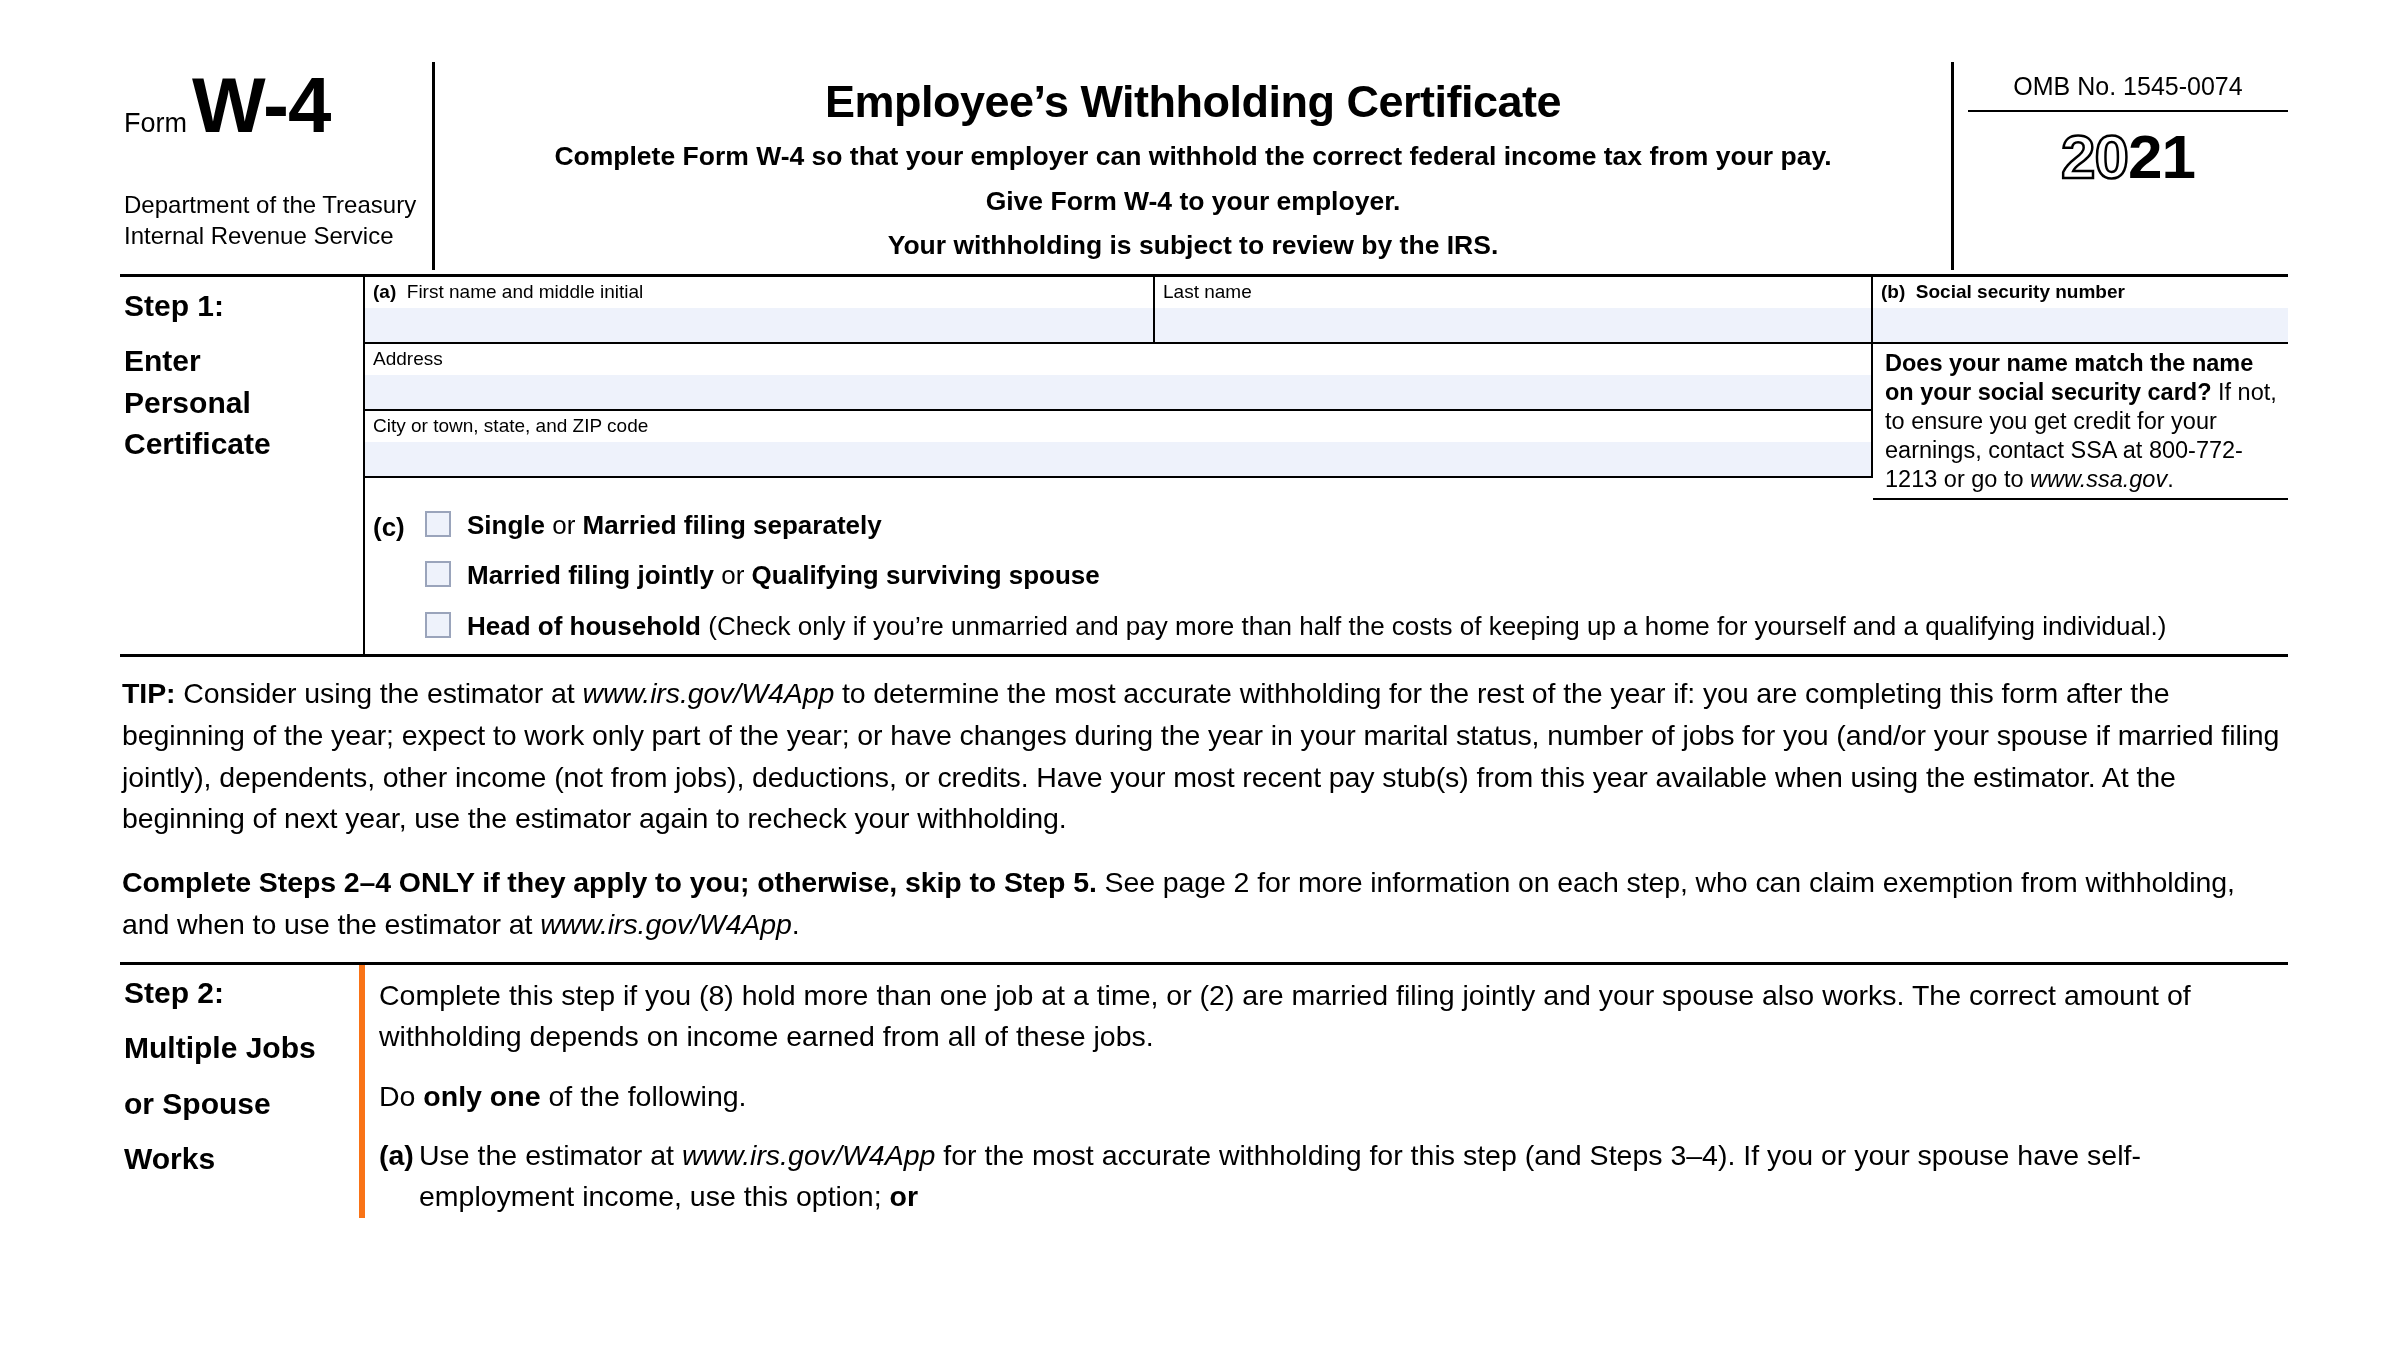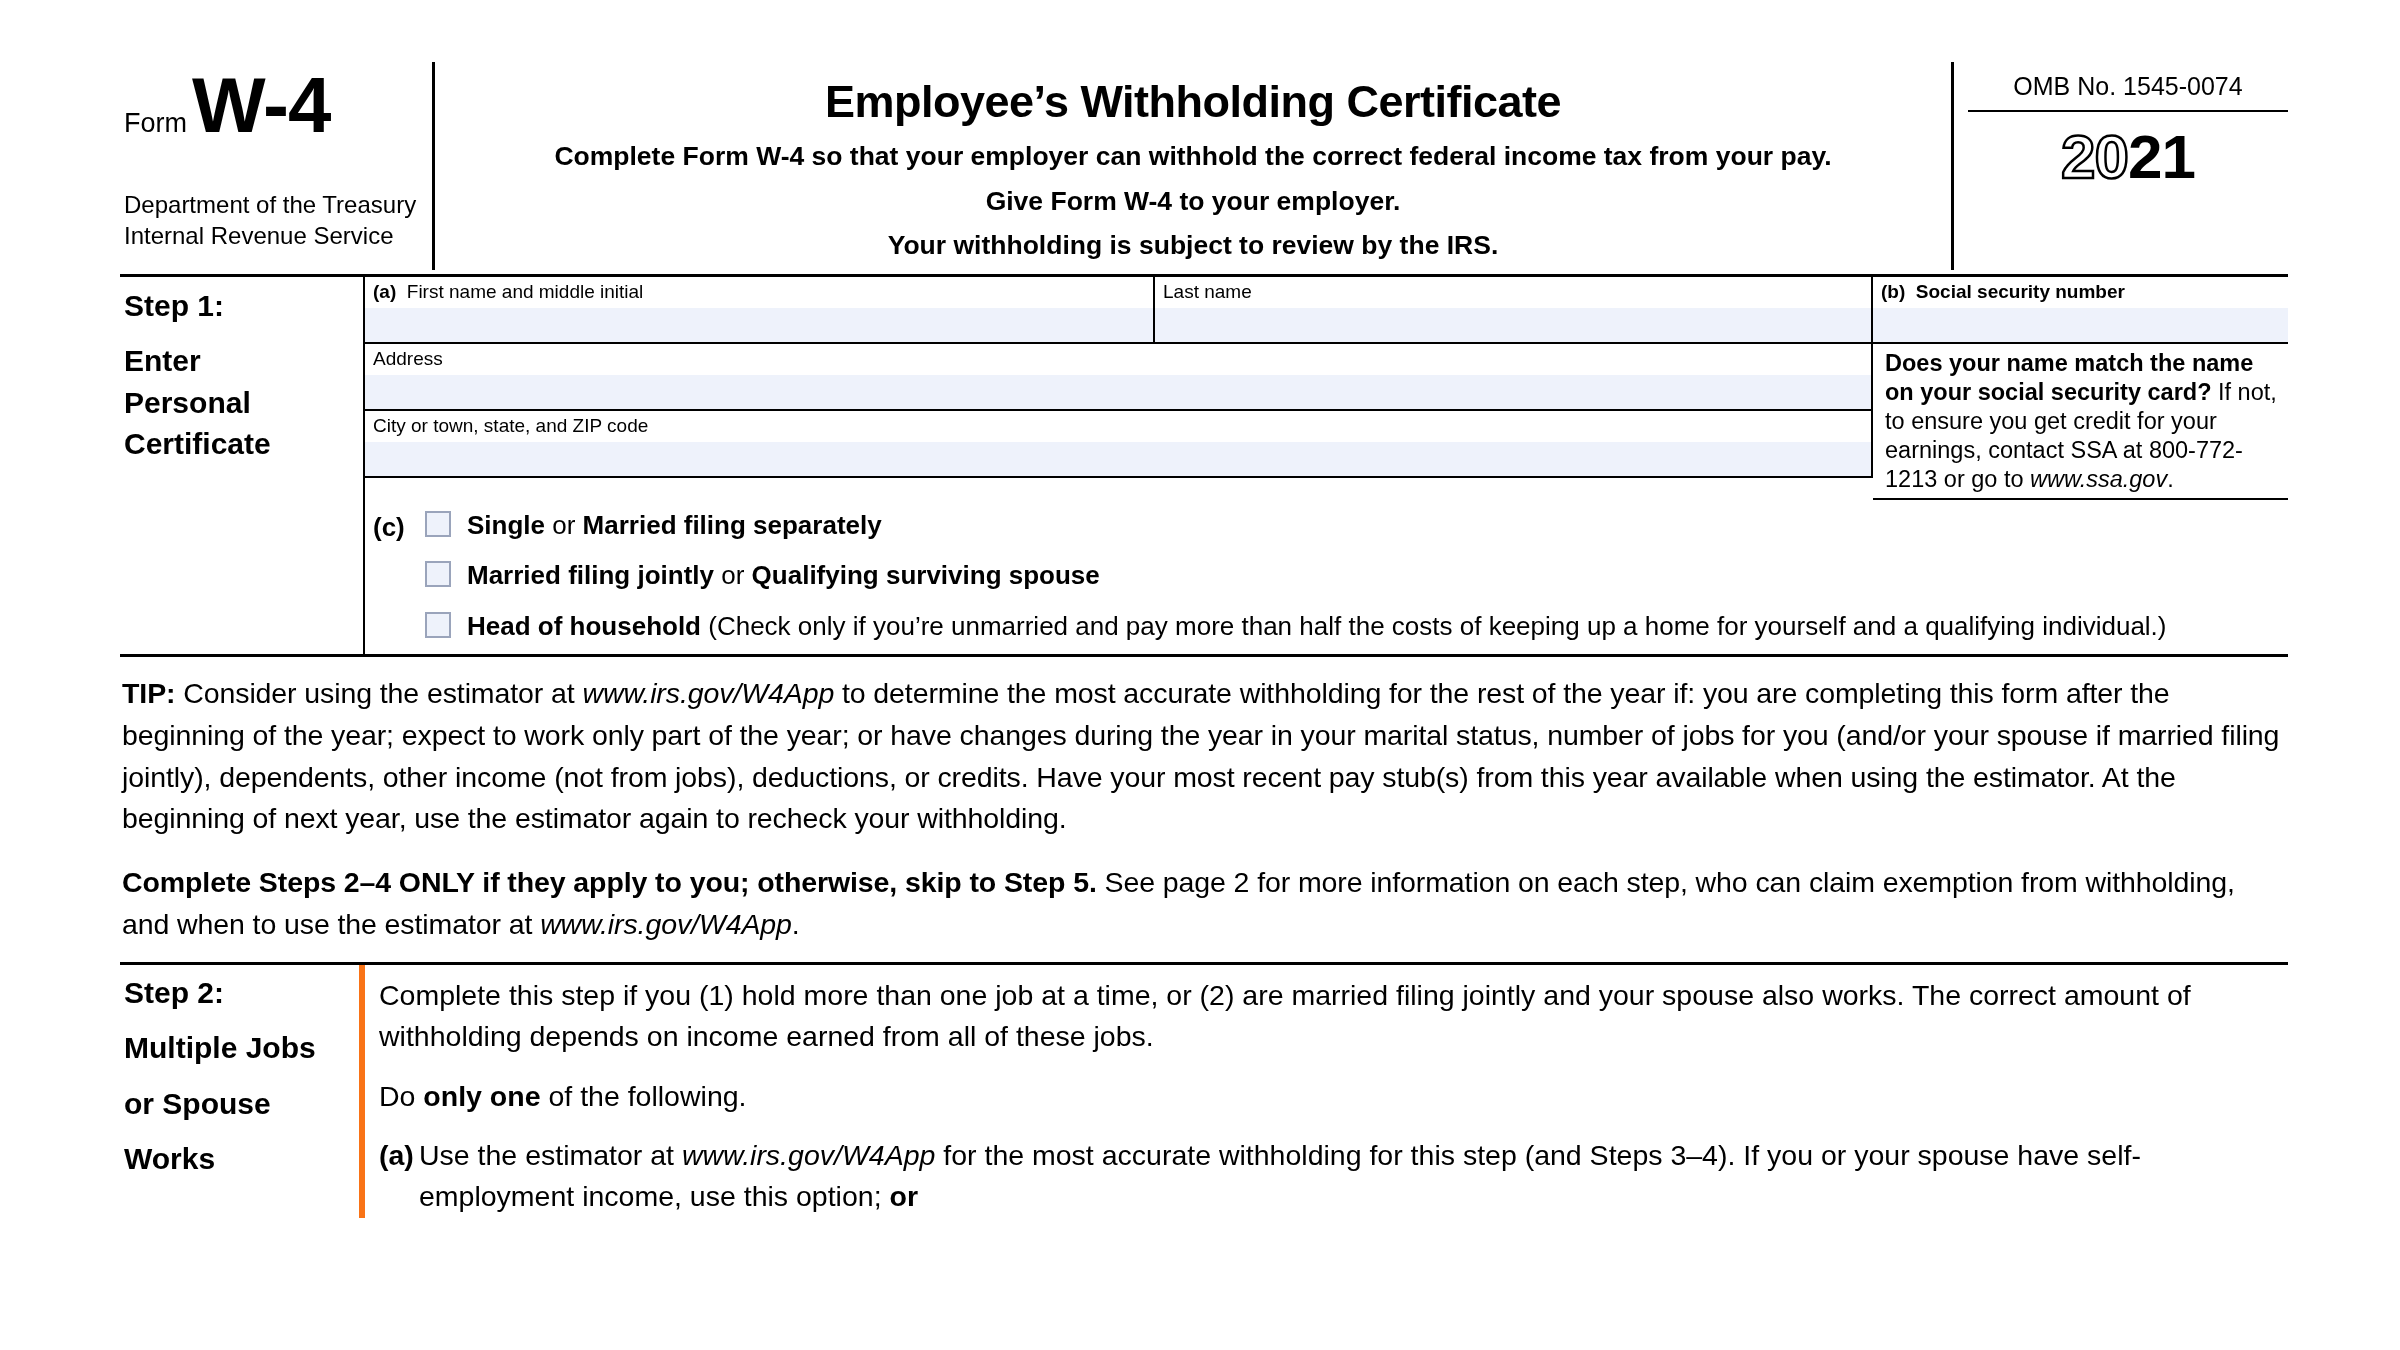--- a/index.html
+++ b/index.html
@@ -334,21 +334,21 @@
     <div class="rule"></div>
 
     <div class="step2">
       <div class="step-label">
         <div class="ln">Step 2:</div>
         <div class="ln">Multiple Jobs</div>
         <div class="ln">or Spouse</div>
         <div class="ln">Works</div>
       </div>
       <div class="step2-body">
-        <p>Complete this step if you (1) hold more than one job at a time, or (2) are married filing jointly and your spouse also works. The correct amount of withholding depends on income earned from all of these jobs.</p>
+        <p>Complete this step if you (8) hold more than one job at a time, or (2) are married filing jointly and your spouse also works. The correct amount of withholding depends on income earned from all of these jobs.</p>
         <p>
           <span>Do </span><b>only one</b><span> of the following.</span>
         </p>
         <div class="item-a">
           <div class="mk">(a)</div>
           <div class="tx">
             <span>Use the estimator at </span><i>www.irs.gov/W4App</i><span> for the most accurate withholding for this step (and Steps 3–4). If you or your spouse have self-employment income, use this option; </span><b>or</b>
           </div>
         </div>
       </div>

